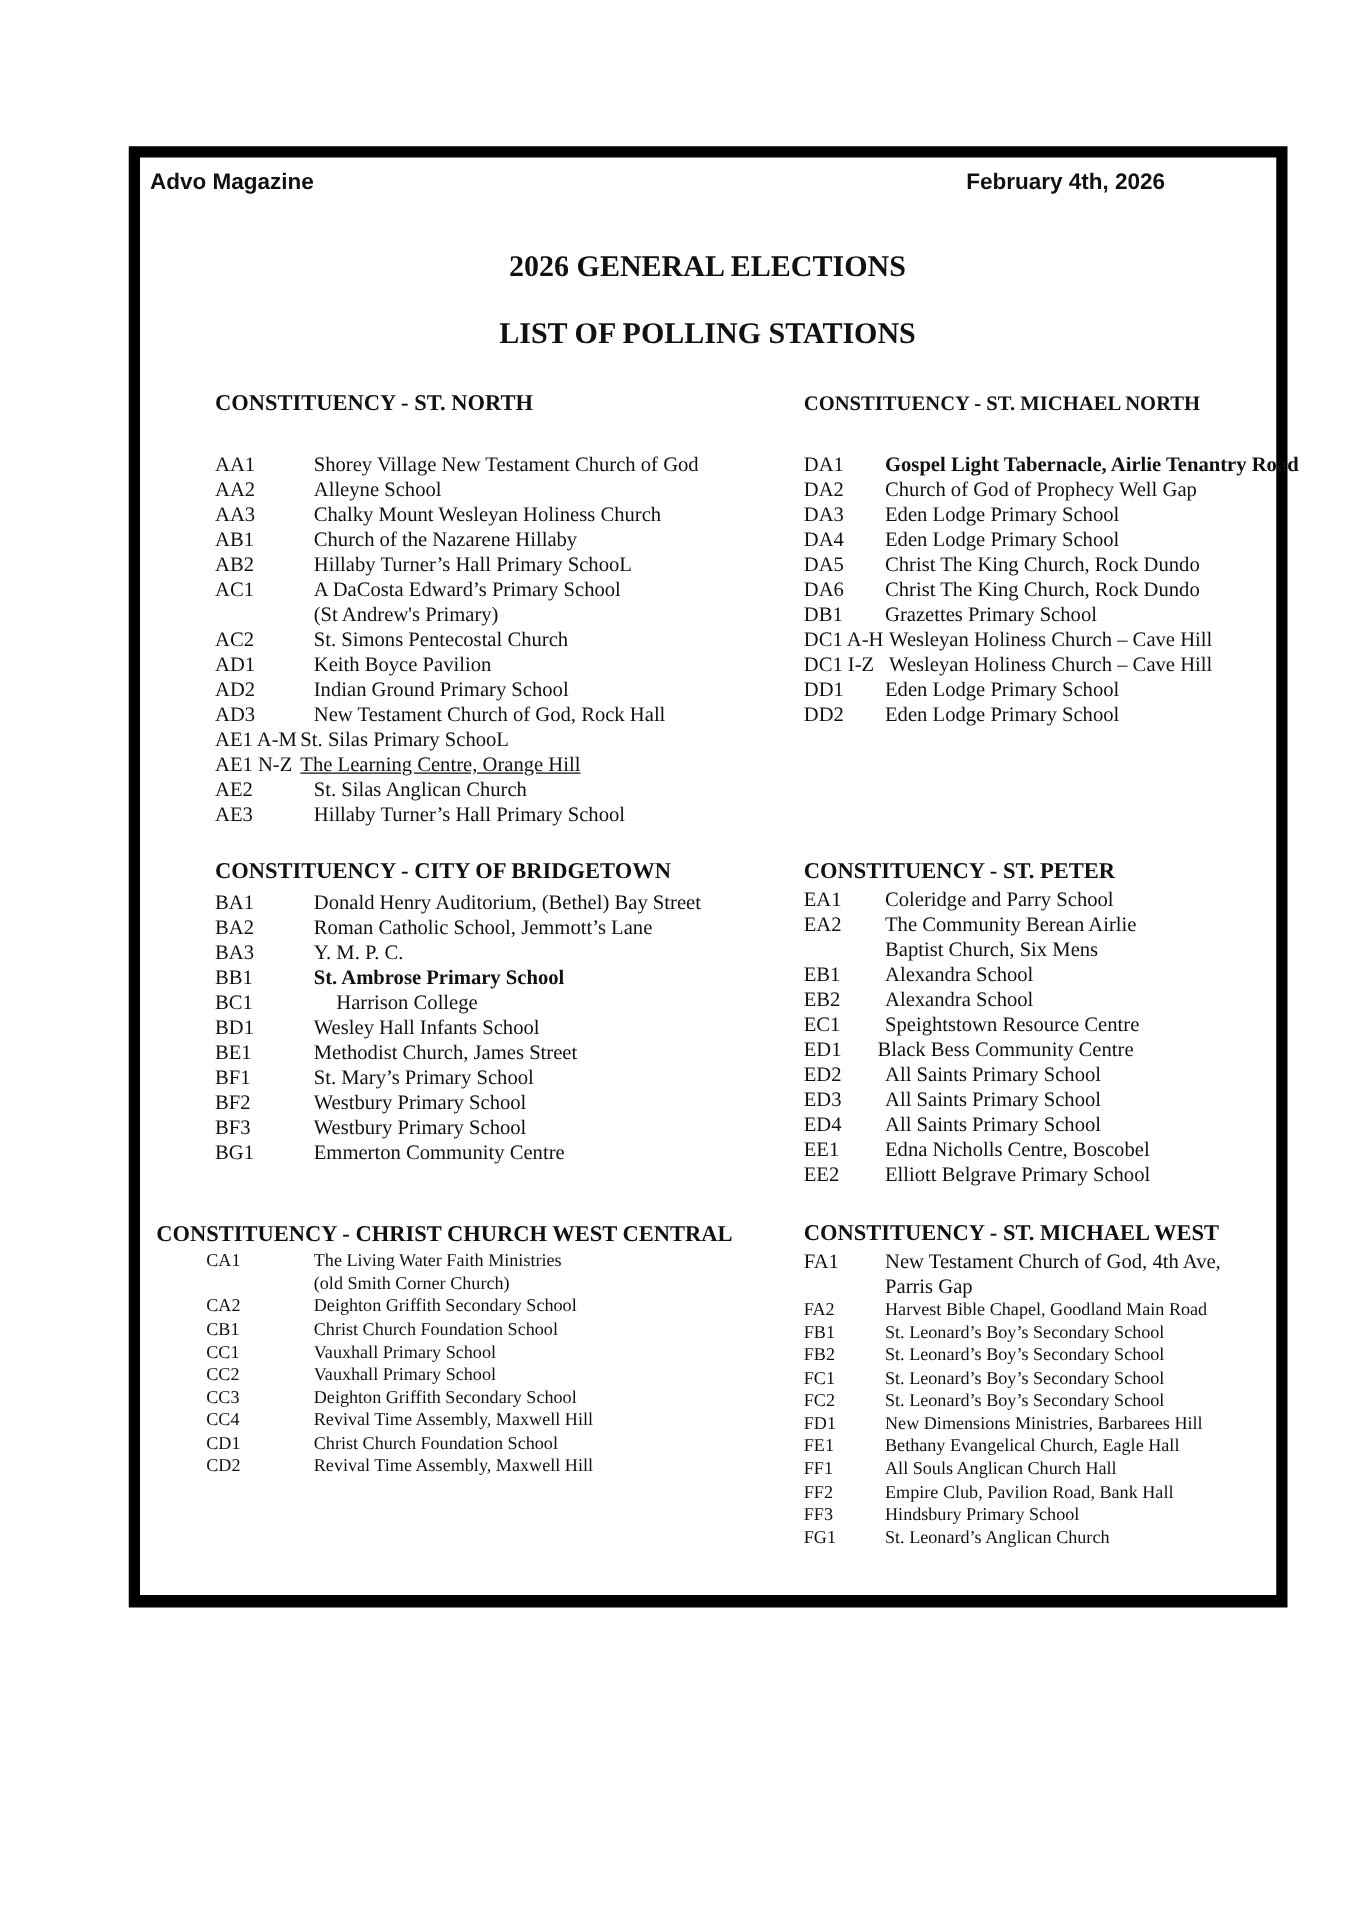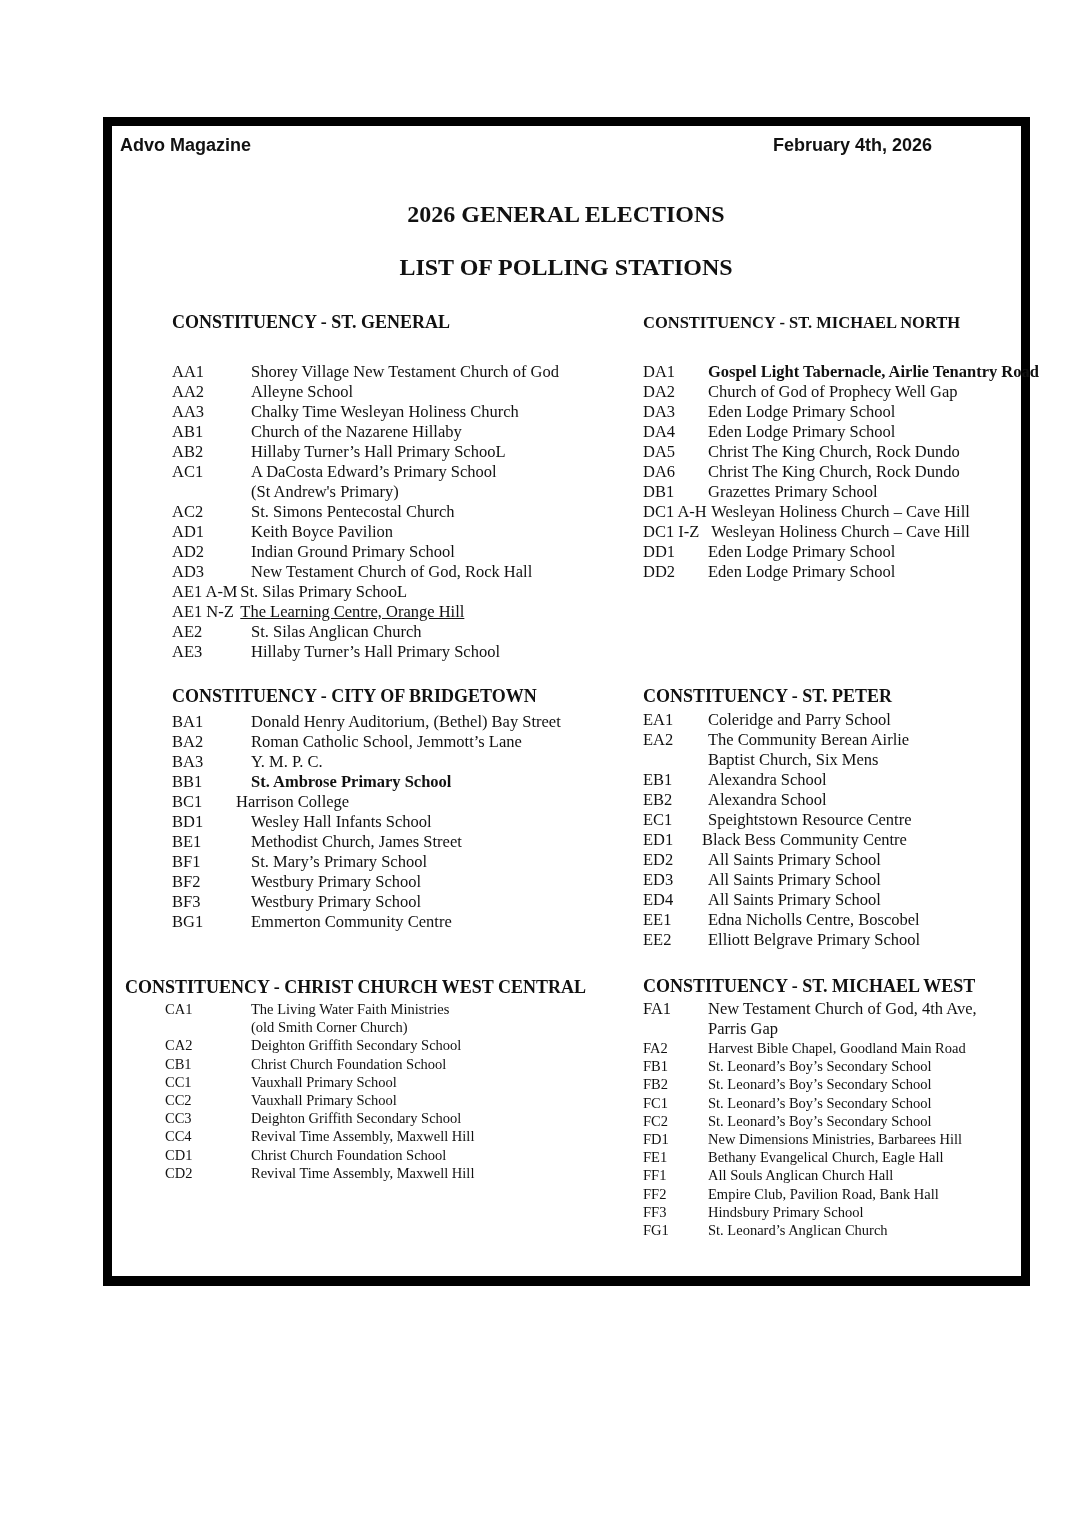--- a/index.html
+++ b/index.html
@@ -23,34 +23,34 @@
 
 <div class="frame"></div>
 
 <div class="header-left">Advo Magazine</div>
 <div class="header-right">February 4th, 2026</div>
 
 <div class="title title1">2026 GENERAL ELECTIONS</div>
 <div class="title title2">LIST OF POLLING STATIONS</div>
 
 <div class="section" style="left:172px; top:312px;">
-  <div class="sec-head">CONSTITUENCY - ST. GENERAL</div>
+  <div class="sec-head">CONSTITUENCY - ST. NORTH</div>
 </div>
 <div class="rows" id="rows-st_andrew" style="left: 172px; top: 362px;">
     <div class="row" style="top: 0px;">
       <span class="code">AA1</span>
       <span class="name" style="left: 79px;">Shorey Village New Testament Church of God</span>
     </div>
     <div class="row" style="top: 20px;">
       <span class="code">AA2</span>
       <span class="name" style="left: 79px;">Alleyne School</span>
     </div>
     <div class="row" style="top: 40px;">
       <span class="code">AA3</span>
-      <span class="name" style="left: 79px;">Chalky Time Wesleyan Holiness Church</span>
+      <span class="name" style="left: 79px;">Chalky Mount Wesleyan Holiness Church</span>
     </div>
     <div class="row" style="top: 60px;">
       <span class="code">AB1</span>
       <span class="name" style="left: 79px;">Church of the Nazarene Hillaby</span>
     </div>
     <div class="row" style="top: 80px;">
       <span class="code">AB2</span>
       <span class="name" style="left: 79px;">Hillaby Turner’s Hall Primary SchooL</span>
     </div>
     <div class="row" style="top: 100px;">
@@ -160,21 +160,21 @@
     <div class="row" style="top: 40px;">
       <span class="code">BA3</span>
       <span class="name" style="left: 79px;">Y. M. P. C.</span>
     </div>
     <div class="row" style="top: 60px;">
       <span class="code">BB1</span>
       <span class="name" style="left: 79px; font-weight: bold;">St. Ambrose Primary School</span>
     </div>
     <div class="row" style="top: 80px;">
       <span class="code">BC1</span>
-      <span class="name" style="left: 64px;">Harrison College</span>
+      <span class="name" style="left: 97px;">Harrison College</span>
     </div>
     <div class="row" style="top: 100px;">
       <span class="code">BD1</span>
       <span class="name" style="left: 79px;">Wesley Hall Infants School</span>
     </div>
     <div class="row" style="top: 120px;">
       <span class="code">BE1</span>
       <span class="name" style="left: 79px;">Methodist Church, James Street</span>
     </div>
     <div class="row" style="top: 140px;">

